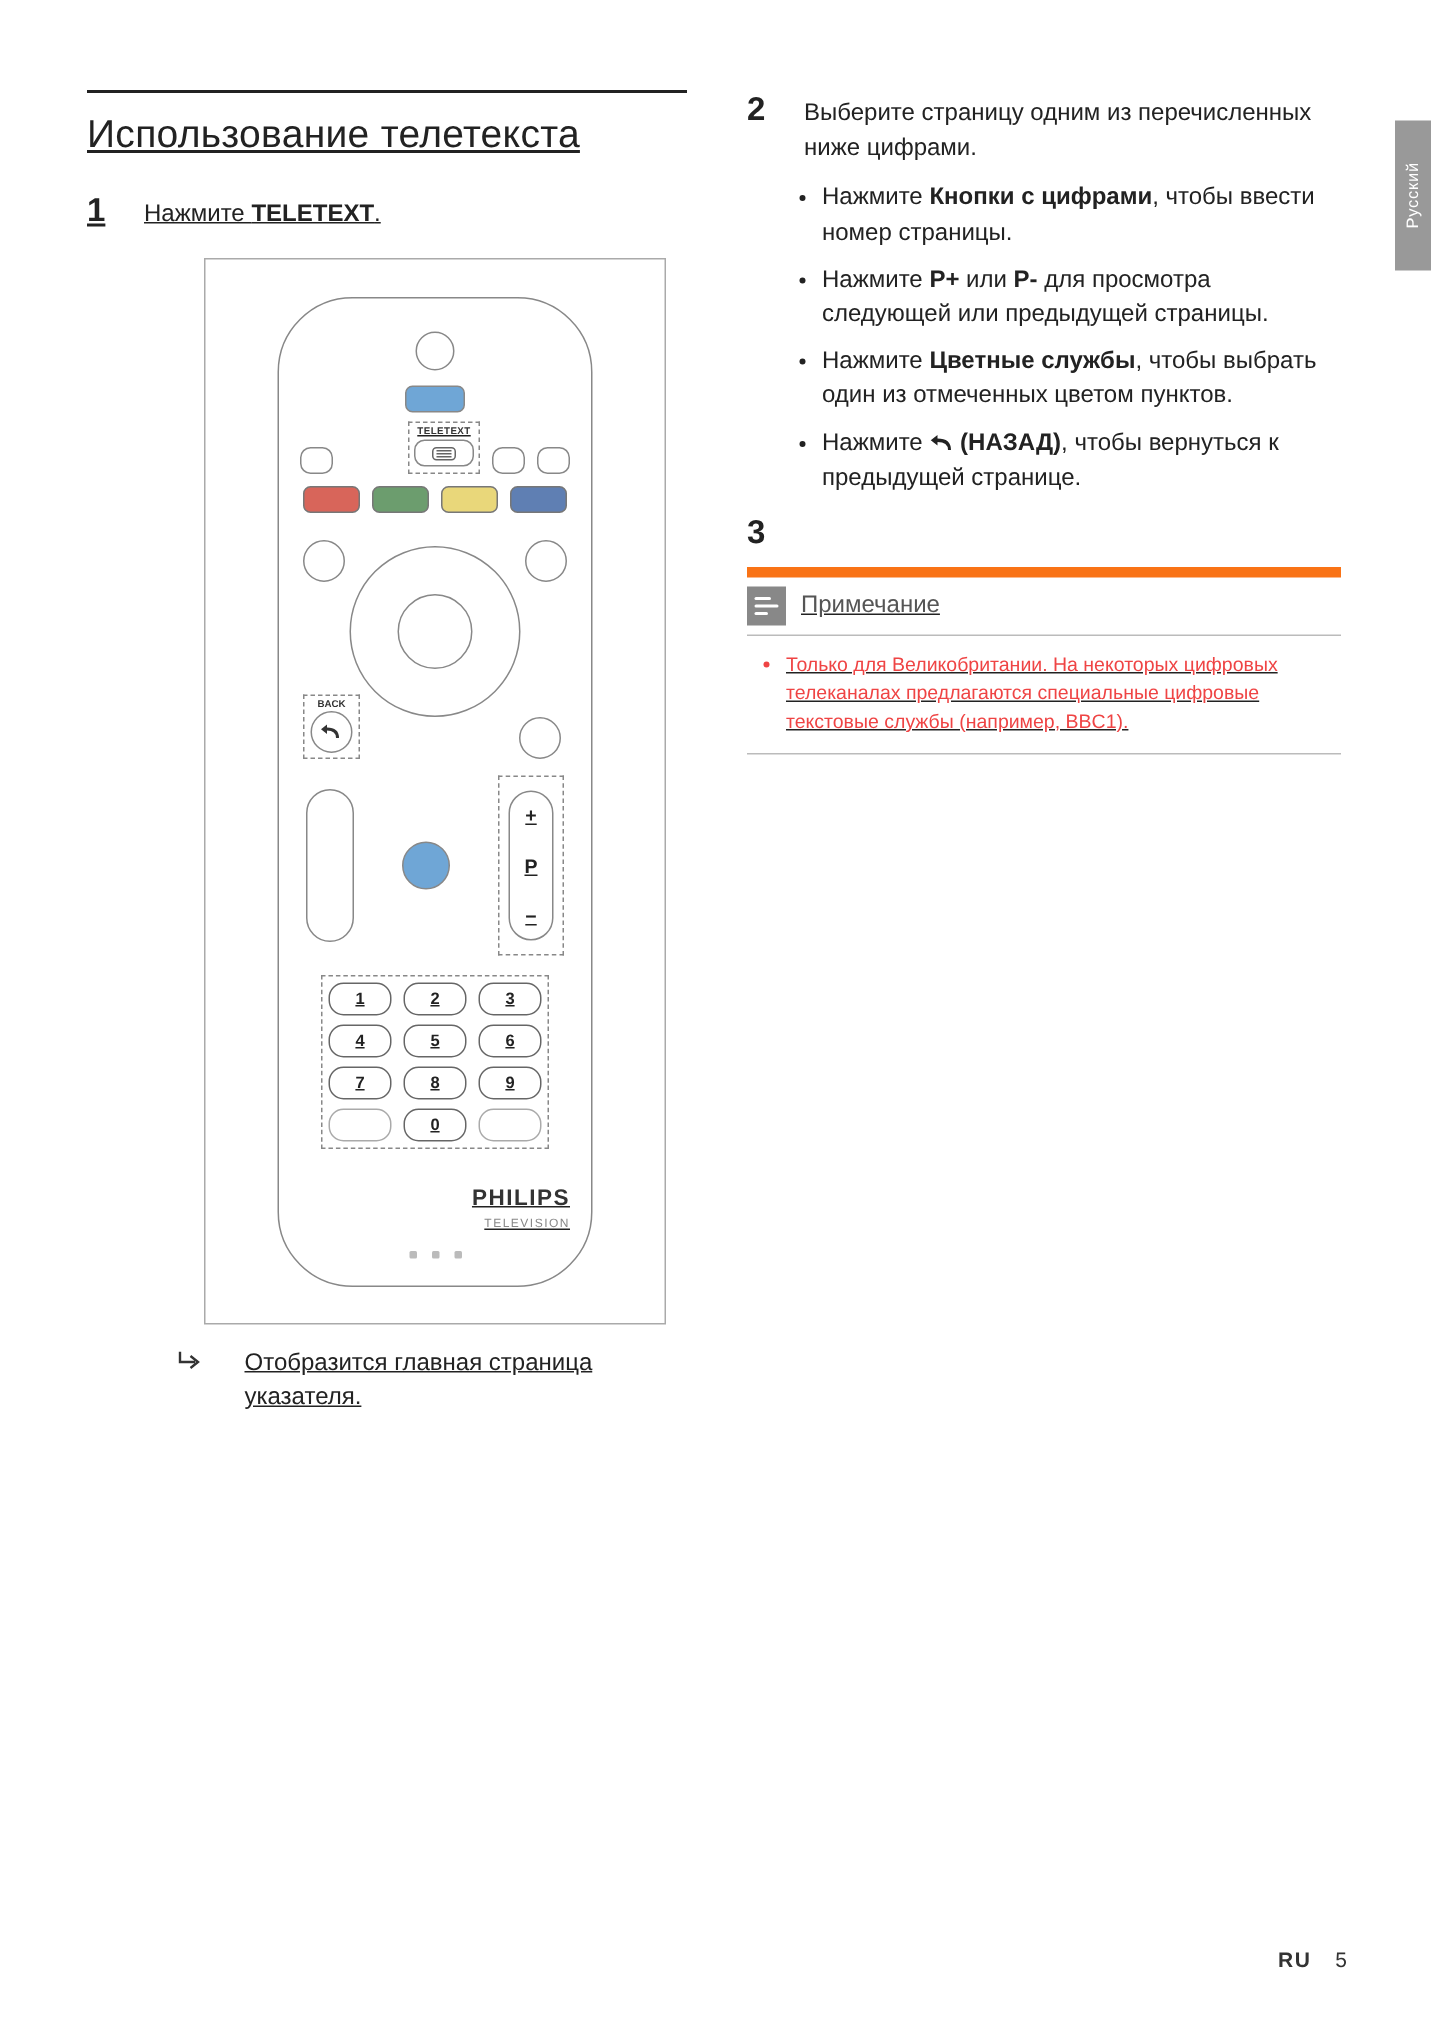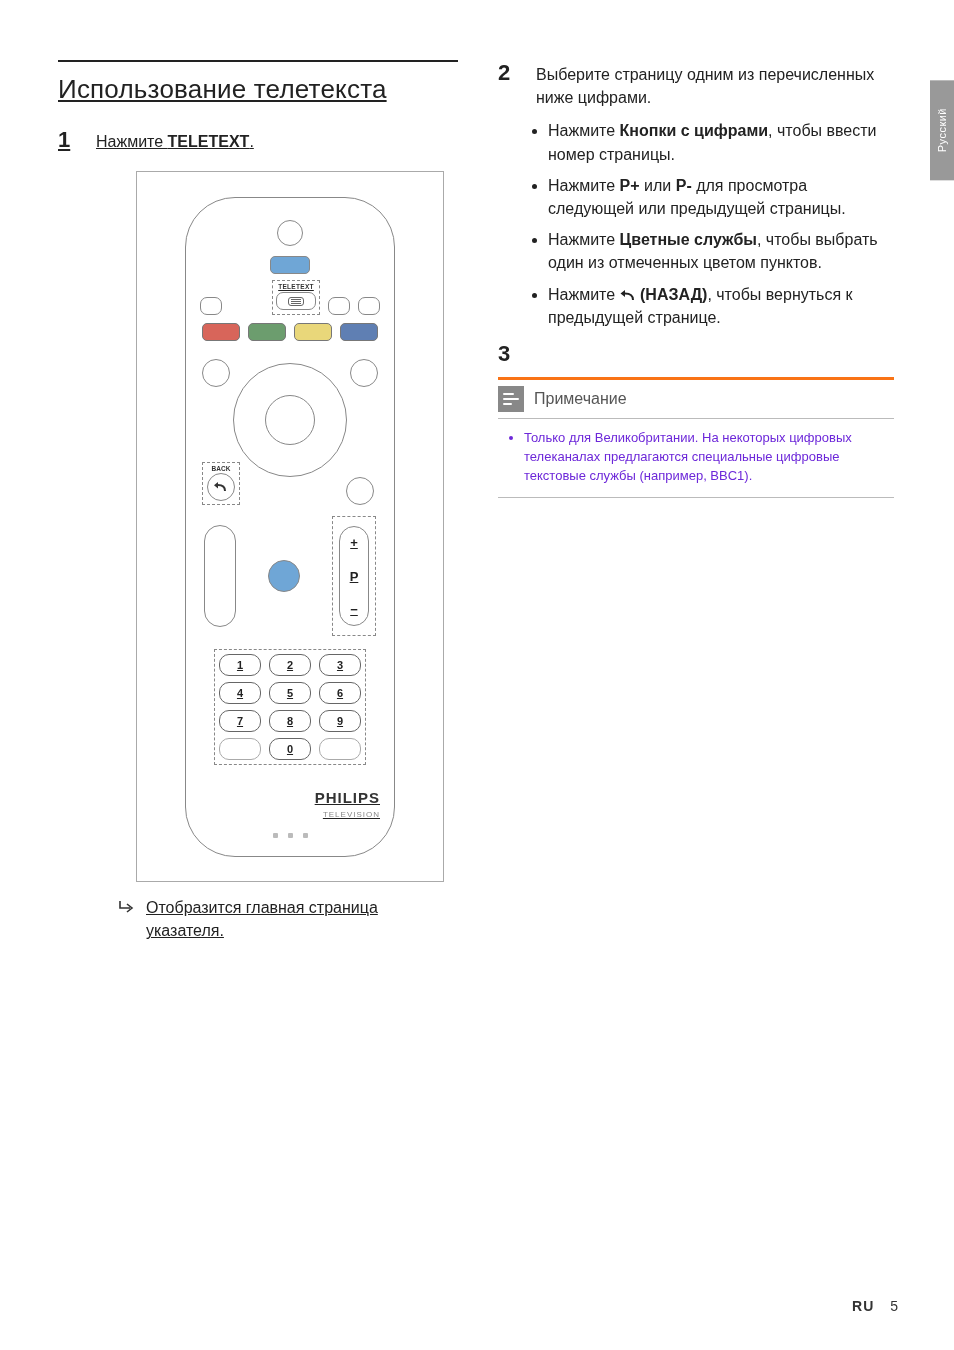--- a/index.html
+++ b/index.html
@@ -70,21 +70,22 @@
     list-style: disc;
     margin: 6px 0 12px 0;
     padding-left: 50px;
     font-size: 16px;
     line-height: 1.45;
   }
   .bullets li { margin-bottom: 8px; }
 
   .note-box {
     margin-top: 8px;
-    border-top: 3px solid #f97316;
+    border-top: 7px solid #f97316;
+    text-decoration: underline;
   }
   .note-head {
     display: flex;
     align-items: center;
     gap: 10px;
     padding: 6px 0;
   }
   .note-icon {
     width: 26px; height: 26px;
     background: #888;
@@ -101,26 +102,26 @@
   .note-icon span:nth-child(1){width:70%}
   .note-icon span:nth-child(2){width:100%}
   .note-icon span:nth-child(3){width:55%}
   .note-title { font-size: 16px; color: #555; }
   .note-body {
     border-top: 1px solid #bbb;
     border-bottom: 1px solid #bbb;
     padding: 10px 8px 12px 12px;
     font-size: 13px;
     line-height: 1.45;
-    color: #6d28d9;
+    color: #ef4444;
   }
   .note-body ul { margin:0; padding-left: 14px; }
   .indented-result {
     display: flex;
-    gap: 10px;
+    gap: 27px;
     margin: 14px 0 0 60px;
     font-size: 16px;
     line-height: 1.45;
   }
   .arrow-icon {
     flex-shrink: 0;
     width: 18px;
     margin-top: 2px;
   }
 

